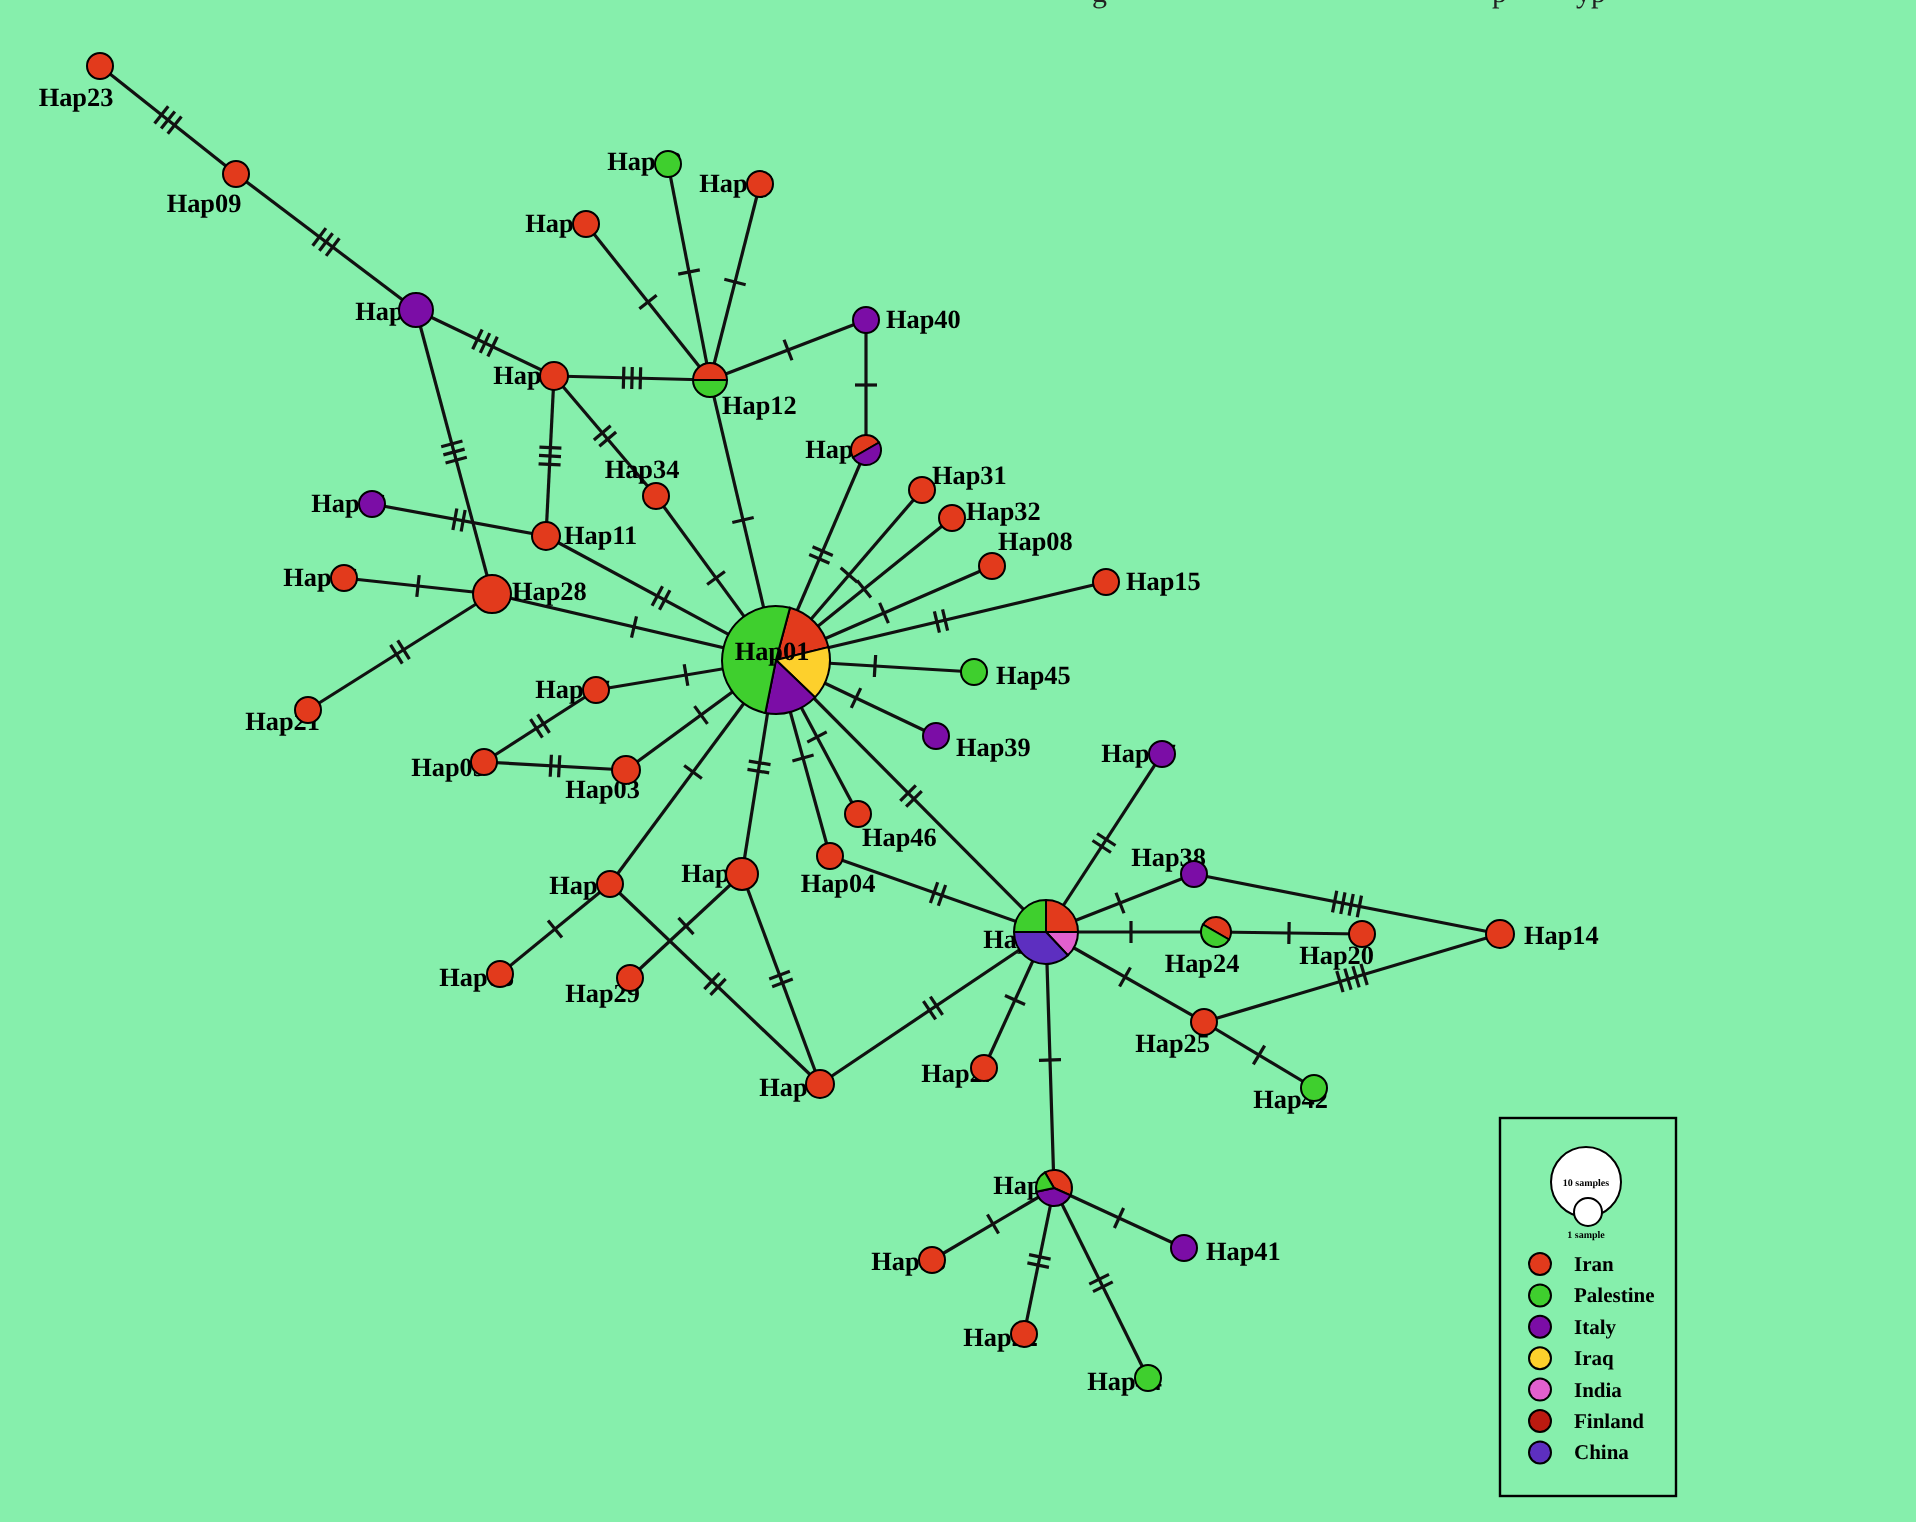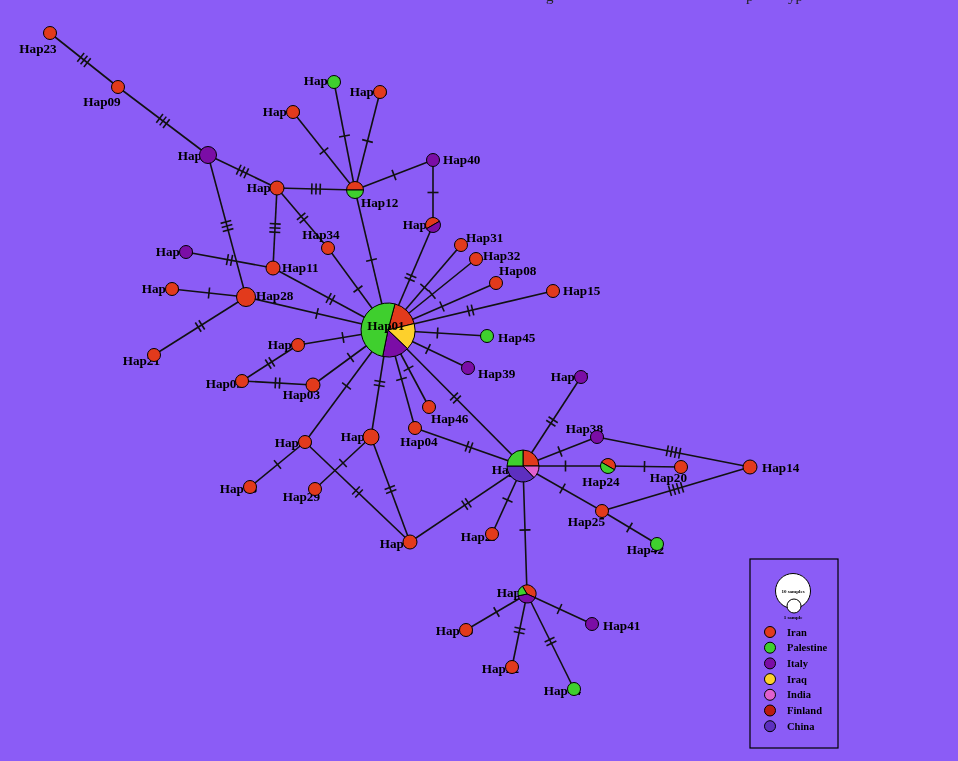--- a/index.html
+++ b/index.html
@@ -1,17 +1,17 @@
 <!DOCTYPE html>
 <html><head>
 <meta charset="utf-8">
 <style>
   html,body{margin:0;padding:0;background:#ffffff;}
   body{width:958px;height:761px;overflow:hidden;font-family:"Liberation Serif","DejaVu Serif",serif;}
-  .canvas{position:relative;width:958px;height:761px;background:#8b5cf6;}
+  .canvas{position:relative;width:958px;height:761px;background:#86efac;}
   svg{display:block;}
   .nlab{font-family:"Liberation Serif","DejaVu Serif",serif;font-weight:bold;font-size:13.2px;fill:#000000;}
   .cap{font-family:"Liberation Serif","DejaVu Serif",serif;font-size:15px;fill:#222222;}
   .legend-label{font-family:"Liberation Serif","DejaVu Serif",serif;font-weight:bold;font-size:10.5px;fill:#000000;}
   .legend-tiny{font-family:"Liberation Serif","DejaVu Serif",serif;font-weight:bold;font-size:5px;fill:#000000;}
 </style>
 </head>
 <body>
 
 <div class="canvas">

